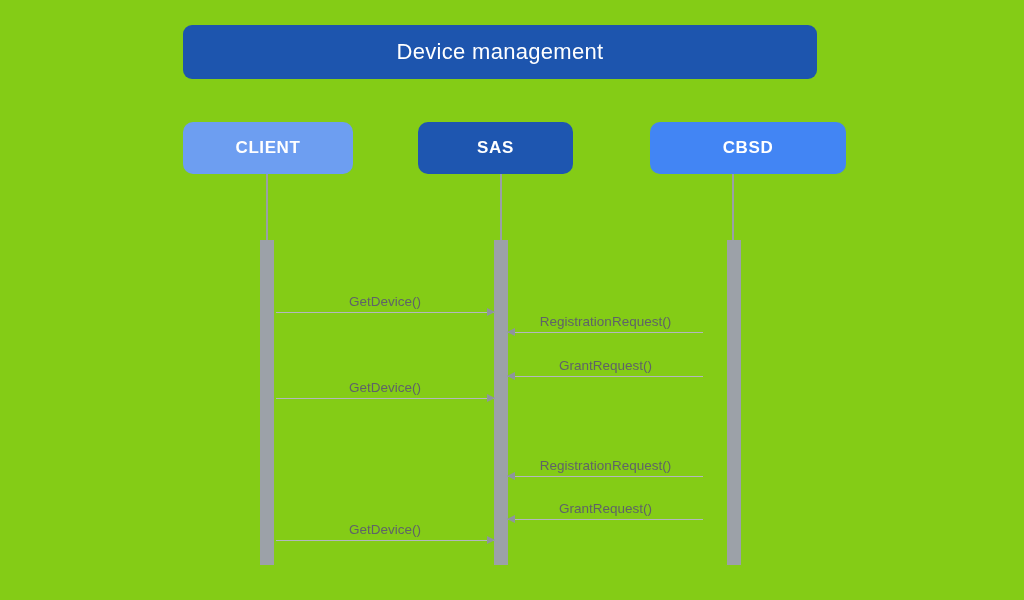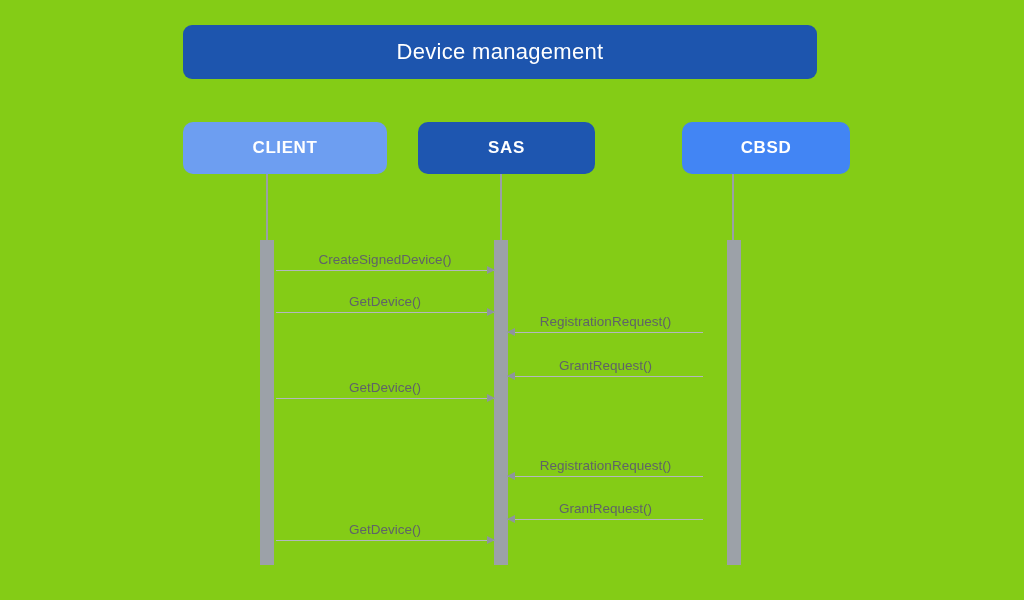--- a/index.html
+++ b/index.html
@@ -41,23 +41,23 @@
     height: 52px;
     border-radius: 10px;
     display: flex;
     align-items: center;
     justify-content: center;
     color: #ffffff;
     font-size: 17px;
     font-weight: 700;
     letter-spacing: 0.6px;
   }
-  .actor-client { left: 183px; width: 204px; background: #6d9ef1; }
-  .actor-sas    { left: 418px; width: 177px; background: #1e56b0; }
-  .actor-cbsd   { left: 682px; width: 168px; background: #4285f4; justify-content: center; }
+  .actor-client { left: 183px; width: 170px; background: #6d9ef1; }
+  .actor-sas    { left: 418px; width: 155px; background: #1e56b0; }
+  .actor-cbsd   { left: 650px; width: 196px; background: #4285f4; justify-content: center; }
 
   
   .lifeline {
     position: absolute;
     top: 174px;
     width: 2px;
     height: 66px;
     background: #9aa0a6;
   }
   .lifeline-client { left: 266px; }
@@ -138,26 +138,20 @@
   </div>
 
   <div class="lifeline lifeline-client"></div>
   <div class="lifeline lifeline-sas"></div>
   <div class="lifeline lifeline-cbsd"></div>
 
   <div class="activation-bar bar-client"></div>
   <div class="activation-bar bar-sas"></div>
   <div class="activation-bar bar-cbsd"></div>
 
-  <div class="message ltr" style="top:249px">
-    <div class="msg-label">CreateSignedDevice()</div>
-    <div class="msg-line">
-      <span class="arrowhead right"></span>
-    </div>
-  </div>
 
   <div class="message ltr" style="top:291px">
     <div class="msg-label">GetDevice()</div>
     <div class="msg-line">
       <span class="arrowhead right"></span>
     </div>
   </div>
 
   <div class="message rtl" style="top:311px">
     <div class="msg-label">RegistrationRequest()</div>

